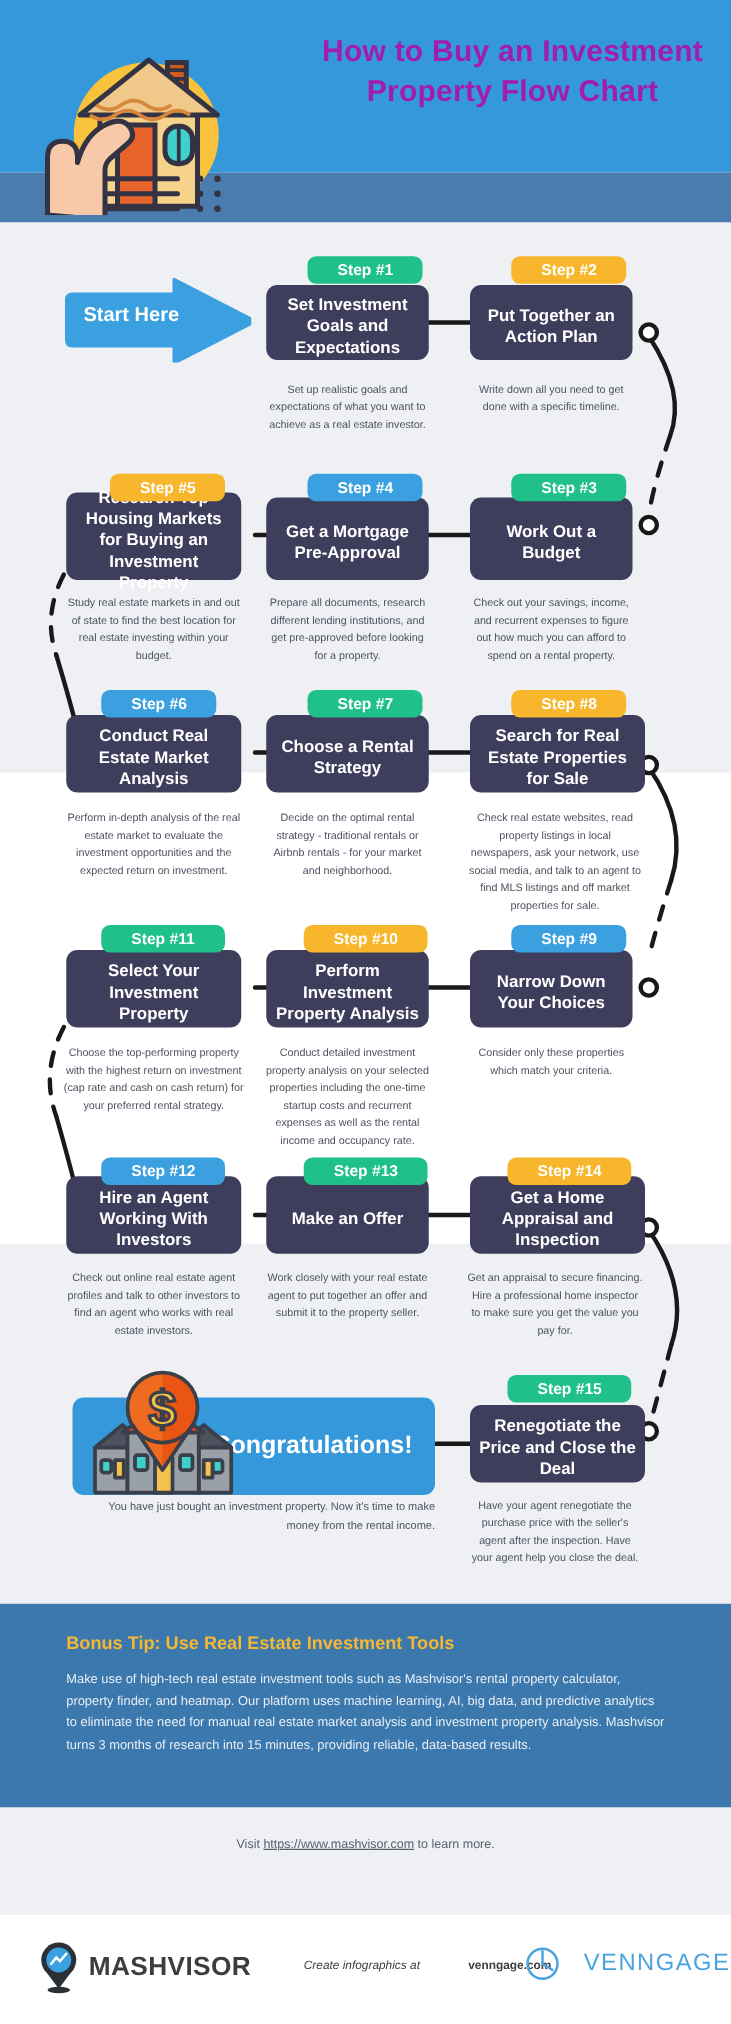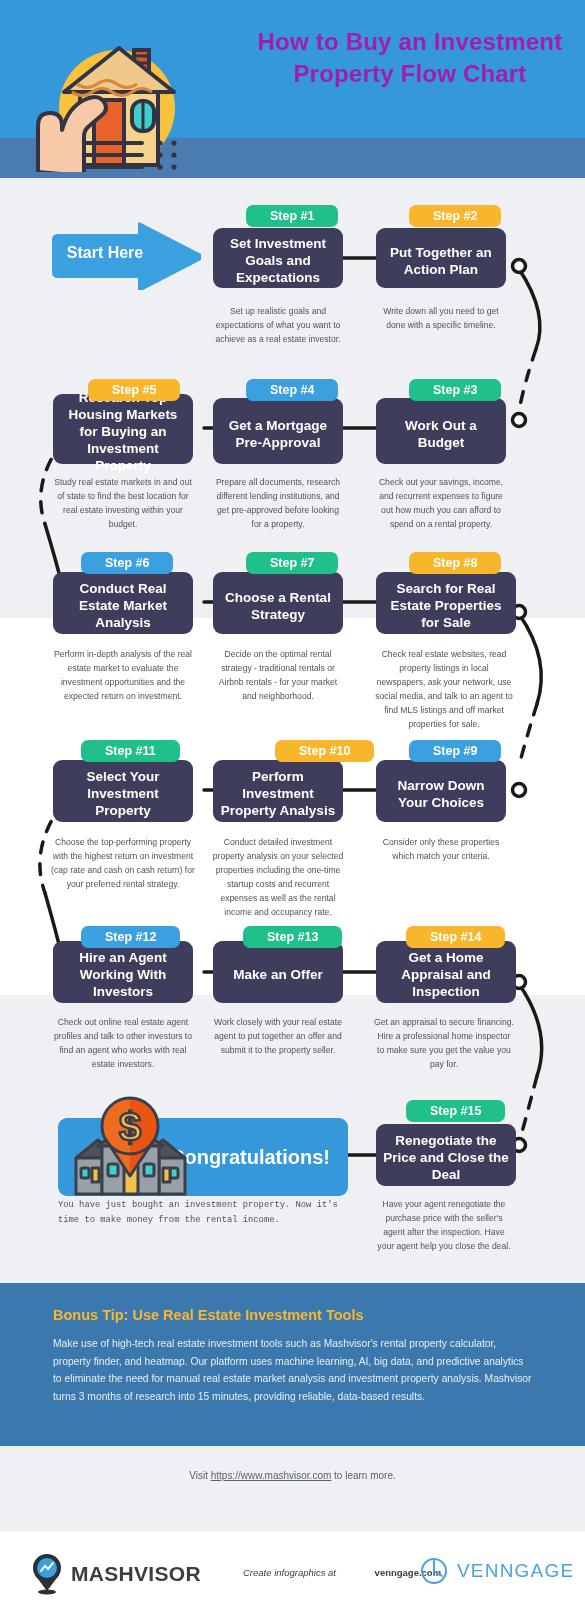--- a/index.html
+++ b/index.html
@@ -89,22 +89,22 @@
     background:#3498db;border-radius:9px;
   }
   .congrats .ctxt{
     position:absolute;right:18px;top:50%;transform:translateY(-50%);
     color:#fff;font-size:20px;font-weight:bold;
     font-family:"Liberation Sans Narrow","Liberation Sans",sans-serif;
   }
   .congrats-ill{position:absolute;left:68px;top:1096px;width:125px;height:105px;}
   .congrats-desc{
     position:absolute;left:58px;top:1198px;width:290px;
-    color:#4d5261;text-align:left;font-size:8.8px;line-height:1.65;
-    font-family:Liberation Mono, monospace;
+    color:#4d5261;text-align:right;font-size:8.8px;line-height:1.65;
+    font-family:Liberation Sans, sans-serif;
   }
 
   
   .bonus-h{
     position:absolute;left:53px;top:1307px;width:480px;
     color:#f7b731;font-size:14.5px;font-weight:bold;
     font-family:"Liberation Sans Narrow","Liberation Sans",sans-serif;
   }
   .bonus-p{
     position:absolute;left:53px;top:1335px;width:480px;
@@ -125,21 +125,21 @@
   .mash-txt{
     font-size:21px;font-weight:bold;color:#3d3d3d;letter-spacing:.3px;
     font-family:"Liberation Sans Narrow","Liberation Sans",sans-serif;
   }
   .credit{
     position:absolute;left:243px;top:1567px;
     font-size:9.5px;color:#3d3d3d;font-style:italic;
     font-family:"Liberation Sans Narrow","Liberation Sans",sans-serif;
   }
   .credit b{font-style:normal;margin-left:36px;}
-  .venn{position:absolute;left:420px;top:1557px;display:flex;align-items:center;gap:9px;}
+  .venn{position:absolute;left:420px;top:1557px;display:flex;align-items:center;gap:19px;}
   .venn-txt{
     font-size:19px;color:#4aa3df;letter-spacing:1.2px;
     font-family:"Liberation Sans Narrow","Liberation Sans",sans-serif;
   }
 </style>
 </head>
 <body>
 
 <div class="page">
 
@@ -297,21 +297,21 @@
 
   <div class="card" style="left:53px;top:760px;width:140px;height:62px;">
     <div class="title">Select Your Investment Property</div>
   </div>
   <div class="badge" style="left:81px;top:740px;background:#1fc08a;">Step #11</div>
   <div class="desc" style="left:50px;top:836px;width:146px;">Choose the top-performing property with the highest return on investment (cap rate and cash on cash return) for your preferred rental strategy.</div>
 
   <div class="card" style="left:213px;top:760px;width:130px;height:62px;">
     <div class="title">Perform Investment Property Analysis</div>
   </div>
-  <div class="badge" style="left:243px;top:740px;background:#f8b62c;margin-left:32px;">Step #10</div>
+  <div class="badge" style="left:243px;top:740px;background:#f8b62c;">Step #10</div>
   <div class="desc" style="left:208px;top:836px;width:140px;">Conduct detailed investment property analysis on your selected properties including the one-time startup costs and recurrent expenses as well as the rental income and occupancy rate.</div>
 
   <div class="card" style="left:376px;top:760px;width:130px;height:62px;">
     <div class="title">Narrow Down Your Choices</div>
   </div>
   <div class="badge" style="left:409px;top:740px;background:#3aa0e0;">Step #9</div>
   <div class="desc" style="left:374px;top:836px;width:134px;">Consider only these properties which match your criteria.</div>
 
   <div class="card" style="left:53px;top:941px;width:140px;height:62px;">
     <div class="title">Hire an Agent Working With Investors</div>

